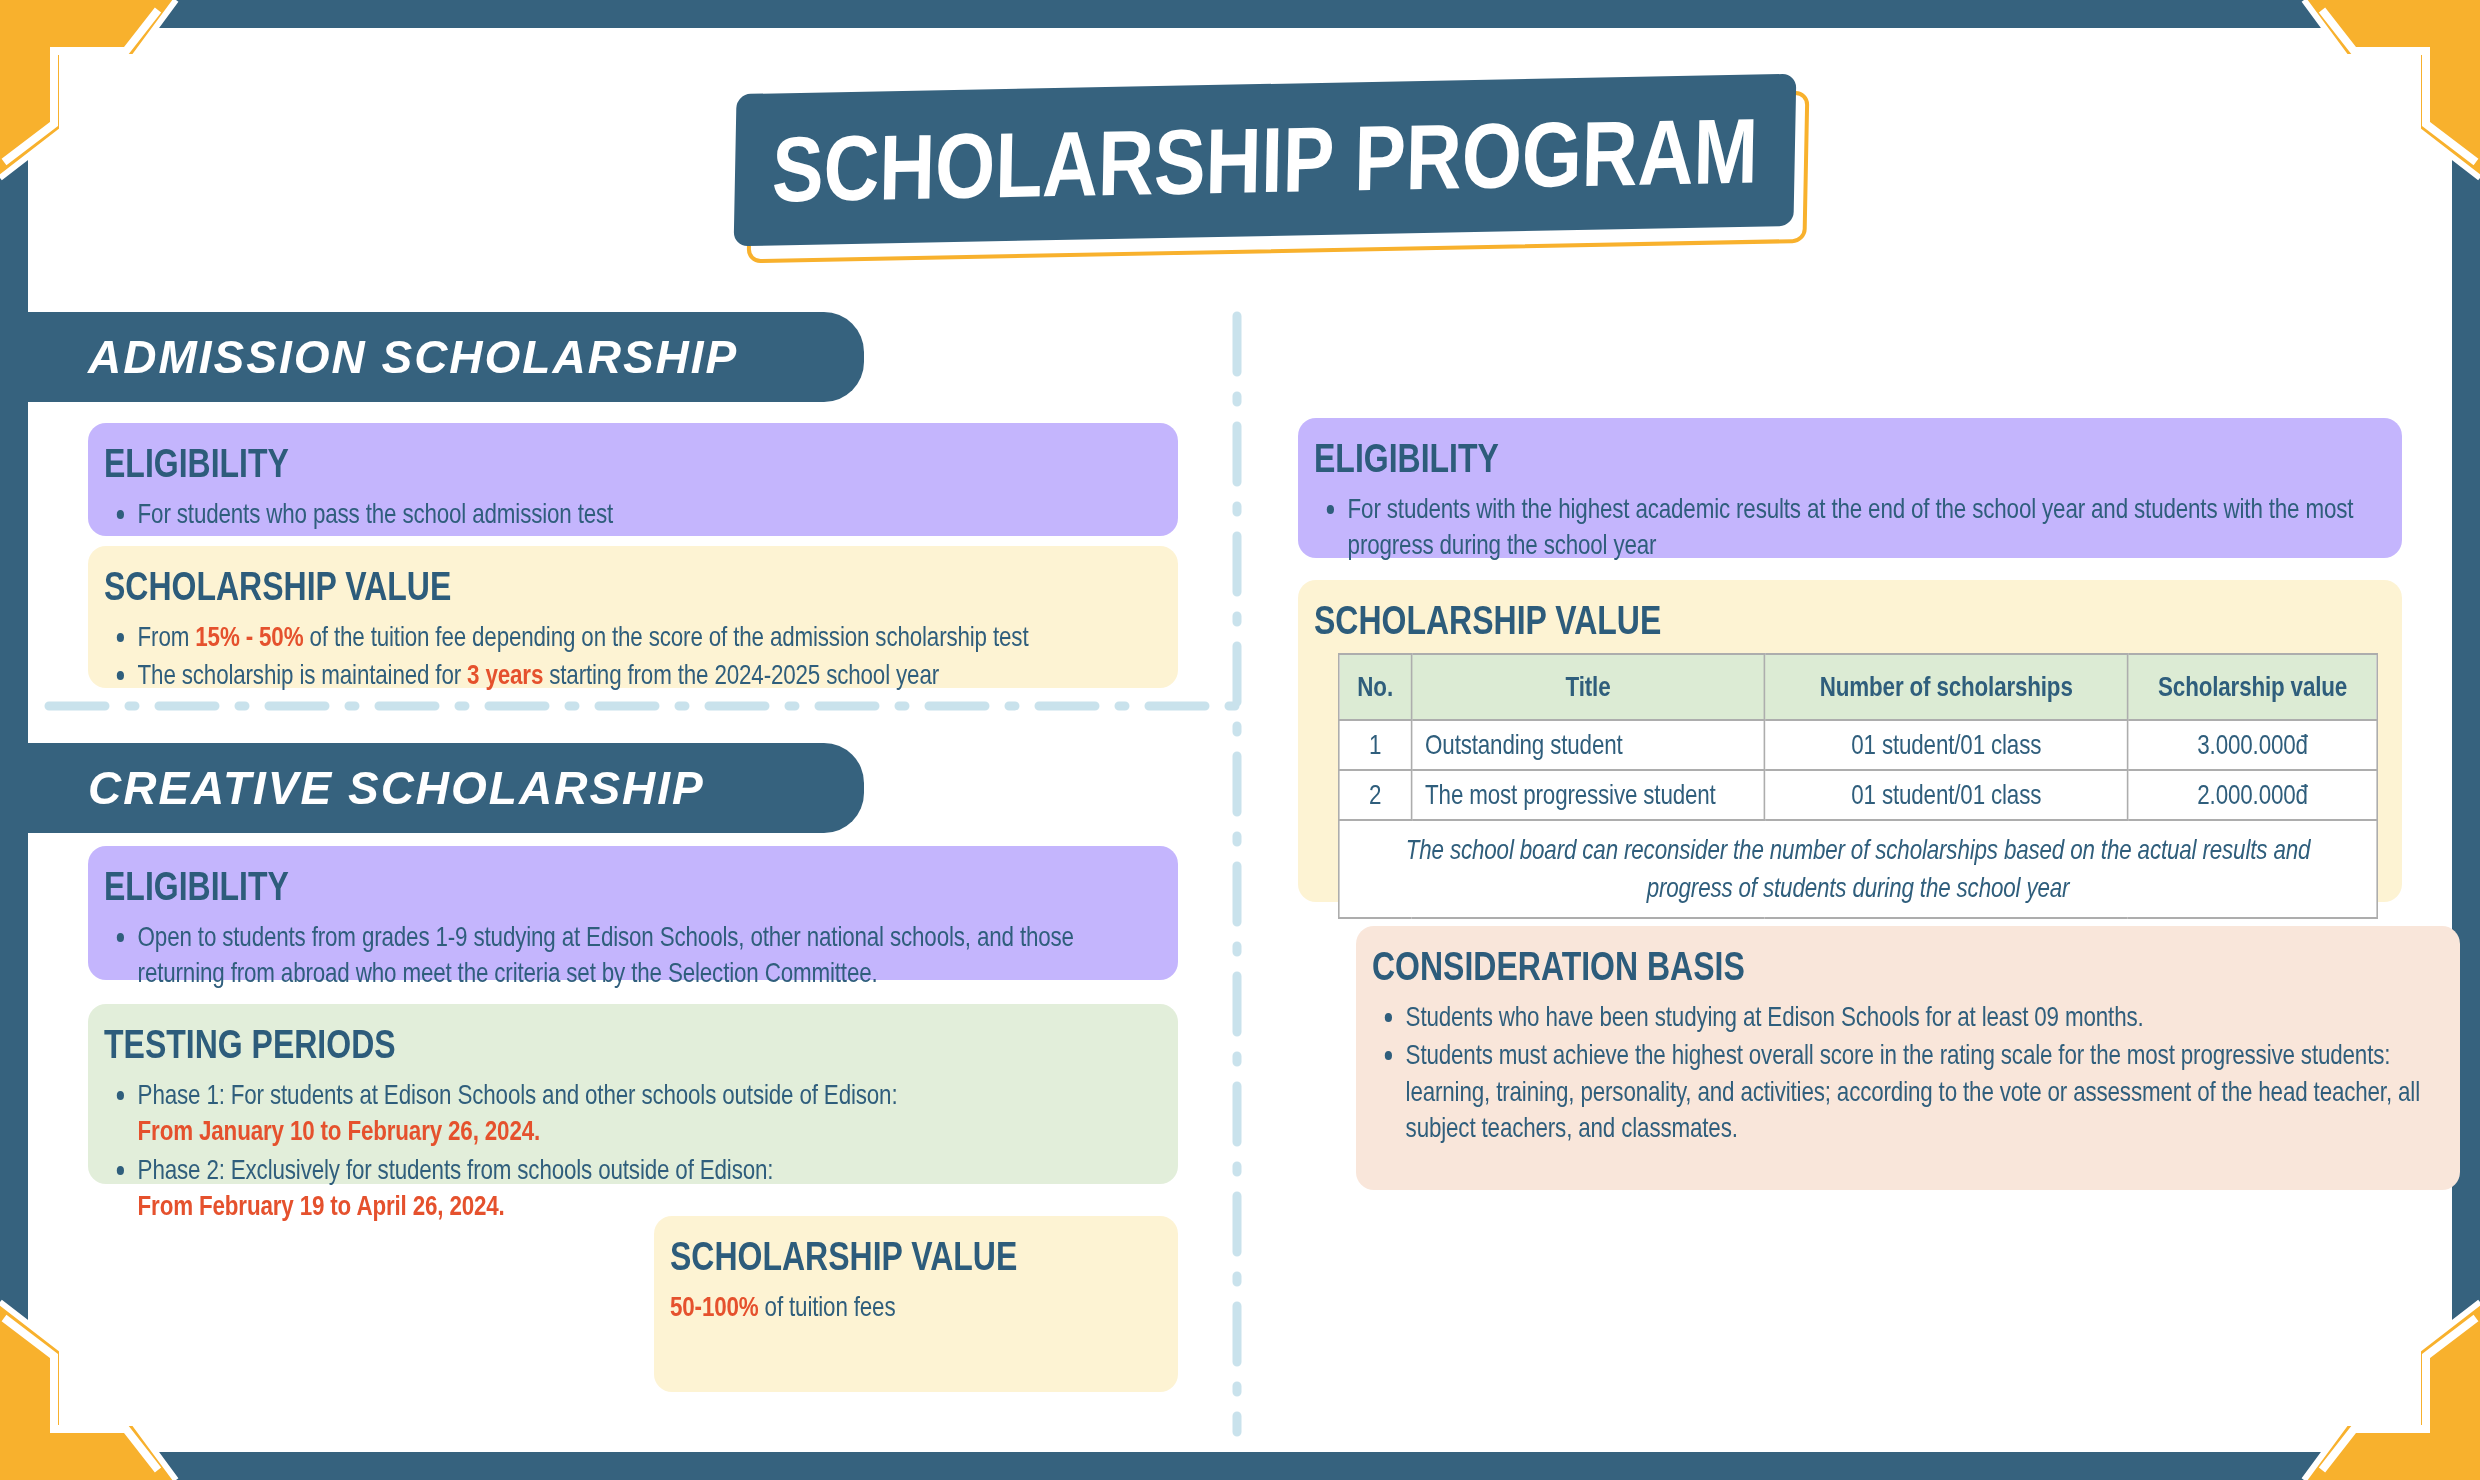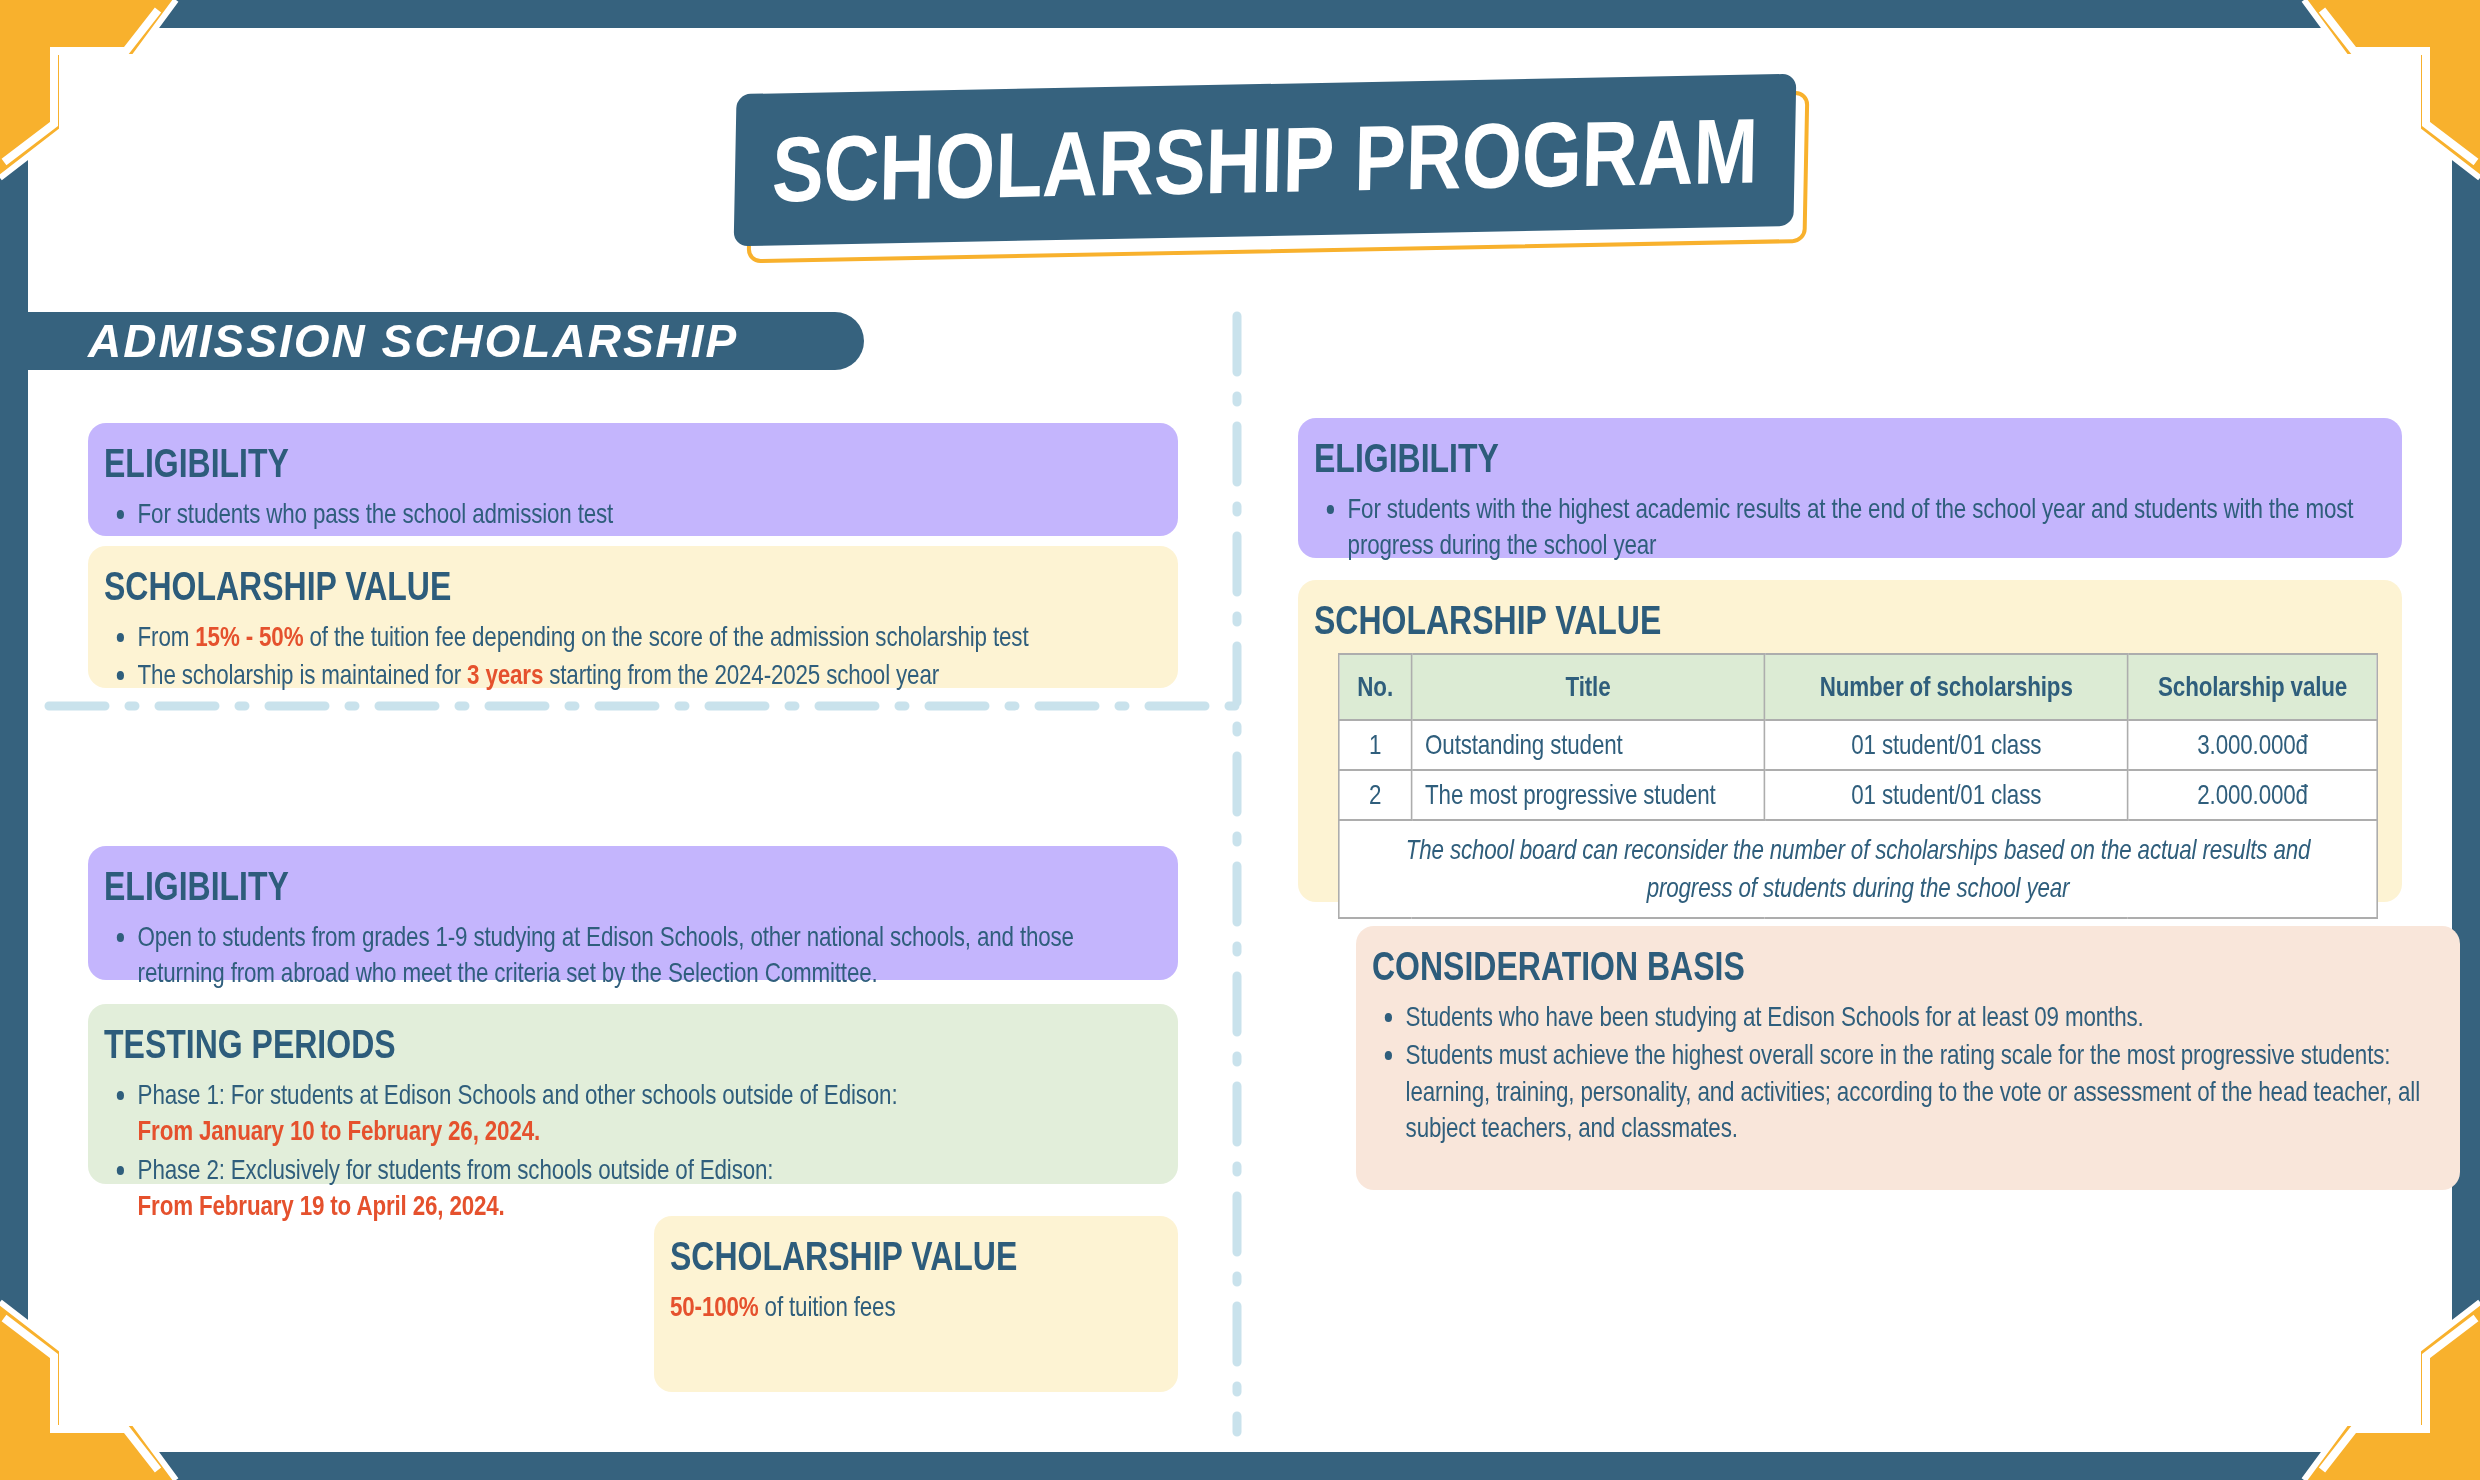--- a/index.html
+++ b/index.html
@@ -26,21 +26,21 @@
   
   .title-wrap{position:absolute;left:735px;top:84px;width:1060px;height:152px;}
   .title-back{position:absolute;inset:0;transform:translate(13px,17px) rotate(-1.1deg) skewX(-2.2deg);
     background:#ffffff;border:4px solid #F8B12D;border-radius:14px;}
   .title-front{position:absolute;inset:0;transform:rotate(-1.1deg) skewX(-2.2deg);
     background:#36627E;border-radius:14px;display:flex;align-items:center;justify-content:center;}
   .title-text{display:inline-block;white-space:nowrap;color:#ffffff;font-size:92px;font-weight:800;
     letter-spacing:0px;transform:scaleX(.84);}
 
   
-  .banner{position:absolute;height:58px;background:#36627E;border-radius:0 40px 40px 0;
+  .banner{position:absolute;height:90px;background:#36627E;border-radius:0 40px 40px 0;
     display:flex;align-items:center;padding-left:60px;box-sizing:border-box;}
   .banner span{color:#ffffff;font-size:46px;font-weight:800;font-style:italic;letter-spacing:2px;white-space:nowrap;}
   #b-adm{left:28px;top:312px;width:836px;}
   #b-cre{left:28px;top:743px;width:836px;}
   #b-ach{left:1238px;top:311px;width:912px;}
 
   
   .card{position:absolute;border-radius:18px;padding:14px 16px 14px 16px;box-sizing:border-box;}
   .bg-blue{background:#c4b5fd;}
   .bg-yellow{background:#FDF3D3;}
@@ -117,20 +117,23 @@
   <div class="title-wrap">
     <div class="title-back"></div>
     <div class="title-front">
       <span class="title-text">SCHOLARSHIP PROGRAM</span>
     </div>
   </div>
 
   <div class="banner" id="b-adm">
     <span>ADMISSION SCHOLARSHIP</span>
   </div>
+  <div class="banner" id="b-cre">
+    <span>CREATIVE SCHOLARSHIP</span>
+  </div>
 
   <section class="card bg-blue" id="adm-elig">
     <div class="cd">
       <h3 class="hd">ELIGIBILITY</h3>
       <ul class="bl">
           <li><span>For students who pass the school admission test</span></li>
         </ul>
     </div>
   </section>
 

